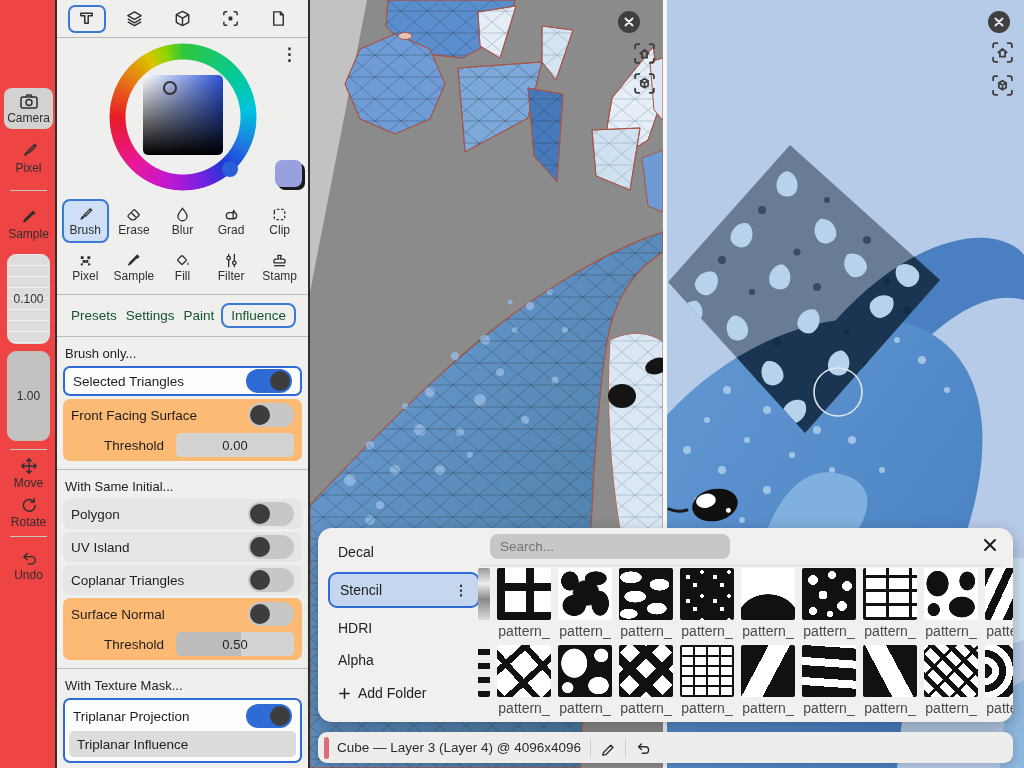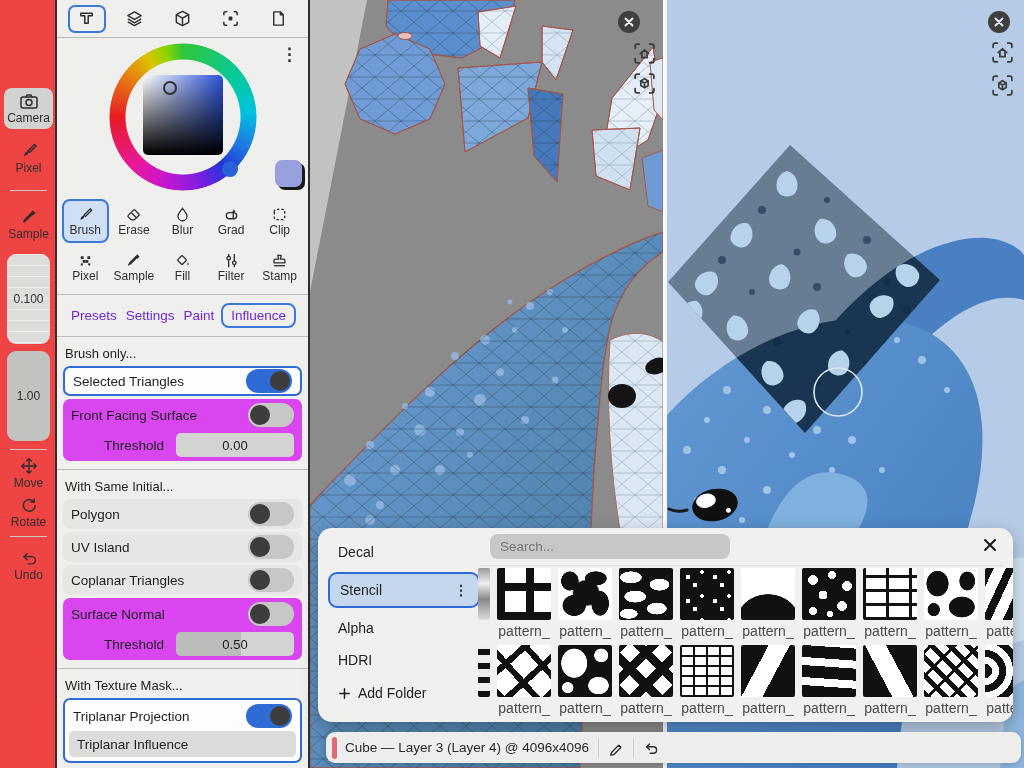--- a/index.html
+++ b/index.html
@@ -43,29 +43,29 @@
   #sv-cursor { position:absolute; left:106px; top:43px; width:14px; height:14px; border:2px solid #333; border-radius:50%; }
   #hue-cursor { position:absolute; left:165px; top:123px; width:16px; height:16px; background:#2860d8; border-radius:50%; }
   #swatch { position:absolute; left:218px; top:122px; width:27px; height:27px; border-radius:7px; background:#98a1dd; box-shadow:3px 3px 0 #1a1a1a; cursor:pointer; }
   .dots { position:absolute; right:10px; top:8px; font-size:17px; line-height:1; color:#333; letter-spacing:0; cursor:pointer; font-weight:bold; }
 
   #tool-grid { display:grid; grid-template-columns:repeat(5,1fr); gap:2px; padding:3px 5px 5px; }
   .tool { display:flex; flex-direction:column; align-items:center; justify-content:center; height:44px; border-radius:8px; cursor:pointer; font-size:12px; color:#2f2f2f; }
   .tool svg { display:block; }
   .tool.sel { border:2px solid #3c78d8; background:#cfdff5; }
   hr.sep { border:none; border-top:1px solid #bdbdbc; margin:0; }
-  #mode-tabs { display:flex; align-items:center; justify-content:space-between; padding:8px 12px; font-size:13.5px; color:#6d28d9; }
+  #mode-tabs { display:flex; align-items:center; justify-content:space-between; padding:8px 12px; font-size:13.5px; color:#14532d; }
   .mtab { cursor:pointer; padding:3px 2px; }
   .mtab.sel { border:2px solid #3c78d8; border-radius:8px; padding:3px 8px; }
 
   .section-label { margin:9px 8px 5px; font-size:13px; color:#222; }
   .rows { margin:0 6px; }
   .row { height:30px; border-radius:7px; background:#e6e6e5; display:flex; align-items:center; justify-content:space-between; padding:0 8px; margin-bottom:3px; font-size:13.5px; color:#1e1e1e; cursor:pointer; }
   .row.hl { background:#fdfdfd; border:2px solid #2e6bd4; }
-  .group { border-radius:7px; background:#d946ef; margin-bottom:3px; padding:1px 0; }
+  .group { border-radius:7px; background:#fdba74; margin-bottom:3px; padding:1px 0; }
   .group .row { background:transparent; margin:0; }
   .group.hl { border:2px solid #2e6bd4; background:#fdfdfd; }
   .row.thresh { justify-content:flex-end; gap:12px; }
   .val-field { width:118px; height:24px; border-radius:5px; background:#d3d3d2; display:flex; align-items:center; justify-content:center; font-size:13px; color:#1e1e1e; cursor:pointer; }
   .val-field.fill50 { background:linear-gradient(to right, #bcbcbb 0 55%, #d3d3d2 55%); }
   .subrow { margin:0 4px 3px; height:26px; border-radius:5px; background:#dcdcdb; display:flex; align-items:center; padding:0 8px; font-size:13.5px; cursor:pointer; }
 
   .toggle { position:relative; width:46px; height:24px; border-radius:12px; background:#c7c7c6; flex:0 0 auto; cursor:pointer; }
   .toggle .knob { position:absolute; left:2px; top:2px; width:20px; height:20px; border-radius:50%; background:#3d3d3d; }
   .toggle.on { background:#2e6bd4; }
@@ -143,21 +143,21 @@
       repeating-linear-gradient(90deg,#111 0 2.5px,transparent 2.5px 13px), #fff; }
   .thumb.swoosh { background:linear-gradient(118deg, #111 0 34%, #fff 34% 60%, #111 60%); }
   .thumb.hwaves { background:repeating-linear-gradient(4deg, #111 0 12px, #fff 12px 20px); }
   .thumb.swoosh2 { background:linear-gradient(62deg, #111 0 36%, #fff 36% 62%, #111 62%); }
   .thumb.hatch { background:
       repeating-linear-gradient(45deg,#111 0 5px,transparent 5px 13px),
       repeating-linear-gradient(-45deg,#111 0 3px,transparent 3px 17px), #fff; }
   .thumb.cutoff { background:repeating-radial-gradient(circle at 0 50%, #111 0 7px, #fff 7px 14px); }
 
   
-  #statusbar { position:absolute; left:318px; top:732px; width:695px; height:31px; background:#ededec; border-radius:9px; box-shadow:0 2px 8px rgba(0,0,0,.2); z-index:7; display:flex; align-items:center;margin-left:8px; }
+  #statusbar { position:absolute; left:318px; top:732px; width:695px; height:31px; background:#ededec; border-radius:9px; box-shadow:0 2px 8px rgba(0,0,0,.2); z-index:7; display:flex; align-items:center; }
   #status-pink { width:5px; height:22px; border-radius:3px; background:#e06a78; margin:0 8px 0 6px; }
   #status-text { font-size:13.5px; color:#2a2a2a; }
   .sb-sep { width:1px; height:20px; background:#cfcfce; margin:0 9px; }
   .sb-icon { cursor:pointer; display:flex; align-items:center; }
 </style>
 </head>
 <body>
 
 <div id="app">
 
@@ -652,22 +652,22 @@
     </div>
   </div>
 
   <div id="library">
     <div id="lib-folders">
       <div class="folder"><span>Decal</span></div>
       <div class="folder sel">
         <span>Stencil</span>
         <span class="dots3">⋮</span>
       </div>
+      <div class="folder"><span>HDRI</span></div>
       <div class="folder"><span>Alpha</span></div>
-      <div class="folder"><span>HDRI</span></div>
       <div id="add-folder">
         <svg width="13" height="13" viewBox="0 0 14 14" stroke="#222" stroke-width="1.6" stroke-linecap="round">
             <path d="M7 2v10 M2 7h10"></path>
           </svg>
         <span>Add Folder</span>
       </div>
     </div>
     <input id="lib-search" type="text" placeholder="Search..." style="">
     <div id="lib-close">
       <svg width="18" height="18" viewBox="0 0 18 18" stroke="#1a1a1a" stroke-width="2" stroke-linecap="round">

